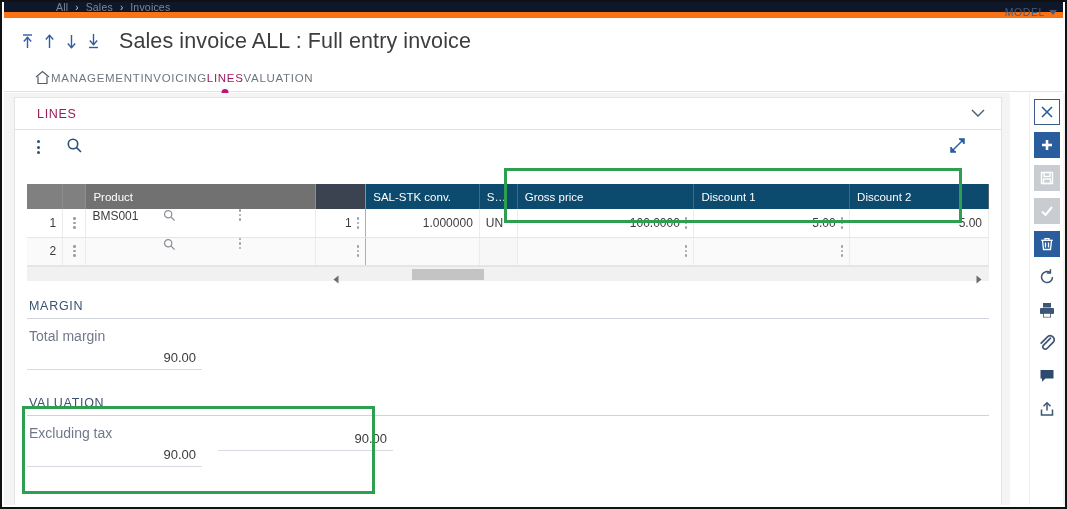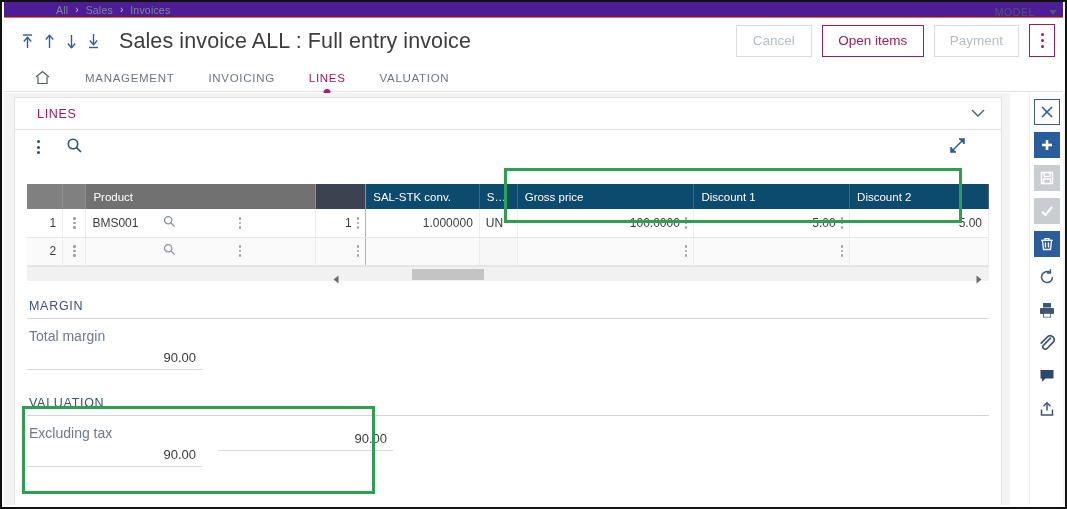--- a/index.html
+++ b/index.html
@@ -13,31 +13,31 @@
     position: relative;
     width: 1067px; height: 509px;
     border: 2px solid #111111;
     background: #ffffff;
     overflow: hidden;
   }
 
   
   .breadcrumb-bar {
     position: absolute; left: 2px; top: 0px; right: 2px; height: 16px;
-    background: #4c1d95;
+    background: #0f172a;
     display: flex; align-items: center;
     padding-left: 52px;
     font-size: 10.5px; color: #8d97a5;
-    border-bottom: 1px solid #f97316;
+    border-bottom: 6px solid #f97316;
   }
   .crumb { color: #7d8894; letter-spacing: .2px; }
   .crumb-sep { color: #c2c8d0; margin: 0 7px; font-size: 10px; }
   .model-area {
     position: absolute; right: 8px; top: 0; height: 20px;
-    display: flex; align-items: center; gap: 14px;
+    display: flex; align-items: center; gap: 4px;
     font-size: 10.5px; color: #4a5a74; letter-spacing: .6px;
   }
   .caret-dn {
     width: 0; height: 0;
     border-left: 4.5px solid transparent;
     border-right: 4.5px solid transparent;
     border-top: 5px solid #4a5a74;
   }
 
   
@@ -84,21 +84,20 @@
 
   
   .tab-bar {
     position: absolute; left: 2px; top: 62px; right: 2px; height: 28px;
     background: #ffffff;
     display: flex; align-items: center;
     border-bottom: 1px solid #dfe2e7;
   }
   .tab-home { margin-left: 30px; display: flex; align-items: center; cursor: pointer; }
   .tab {
-    margin-left: 34px;
     font-size: 11.5px; letter-spacing: .7px;
     color: #6d7680; cursor: pointer;
     position: relative; height: 28px;
     display: flex; align-items: center;
   }
   .tab.active { color: #9c1c5c; }
   .tab.active::after {
     content: ""; position: absolute;
     left: 50%; transform: translateX(-50%);
     bottom: -4px; width: 7px; height: 7px; border-radius: 50%;
@@ -152,21 +151,21 @@
     border-bottom: 1px solid #e6e6e6; border-right: 1px solid #ececec;
     padding: 0 6px; background: #ffffff;
     white-space: nowrap; overflow: hidden;
   }
   tr.r2 td { background: #fafafa; color: #3c3c3c; }
   td.num { text-align: right; }
   td.rownum { text-align: right; color: #4a4a4a; font-size: 11.5px; background: #ffffff; }
   tr.r2 td.rownum { background: #fafafa; }
   td.kebabcell { padding: 0; }
   .cell-flex { display: flex; align-items: center; justify-content: flex-end; gap: 5px; height: 100%; }
-  .cell-left { display: flex; align-items: center; height: 100%; }
+  .cell-left { display: flex; align-items: flex-start; height: 100%; }
   .cell-left span { flex: 1; }
   .mini-kebab { display: inline-flex; flex-direction: column; gap: 2px; }
   .mini-kebab i { width: 2.5px; height: 2.5px; border-radius: 50%; background: #9aa0a6; display: block; }
   td.hatched {
     background-image:
       radial-gradient(#d2d6da .7px, transparent .8px);
     background-size: 4px 4px;
     background-color: #fbfbfb;
   }
   tr.r2 td.hatched { background-color: #f7f7f7; }
@@ -288,30 +287,20 @@
             <g stroke="#2f5d9e" stroke-width="1.4" fill="none">
           <line x1="7.5" y1="2" x2="7.5" y2="13"></line>
           <polyline points="3.8,8.5 7.5,12.8 11.2,8.5"></polyline>
           <line x1="3" y1="15.5" x2="12" y2="15.5"></line>
             </g>
           </svg>
       </span>
     </div>
     <div class="page-title">Sales invoice ALL : Full entry invoice</div>
 
-    <div class="hdr-actions">
-      <div class="btn disabled">Cancel</div>
-      <div class="btn primary">Open items</div>
-      <div class="btn disabled">Payment</div>
-      <div class="kebab-btn">
-          <i></i>
-          <i></i>
-          <i></i>
-        </div>
-    </div>
   </div>
 
   <div class="tab-bar">
     <span class="tab-home">
       <svg width="17" height="17" viewBox="0 0 17 17">
           <g stroke="#555d66" stroke-width="1.2" fill="none">
         <polyline points="2,8 8.5,2.5 15,8"></polyline>
             <path d="M4 7.6 V14.5 H13 V7.6"></path>
           </g>
         </svg>

